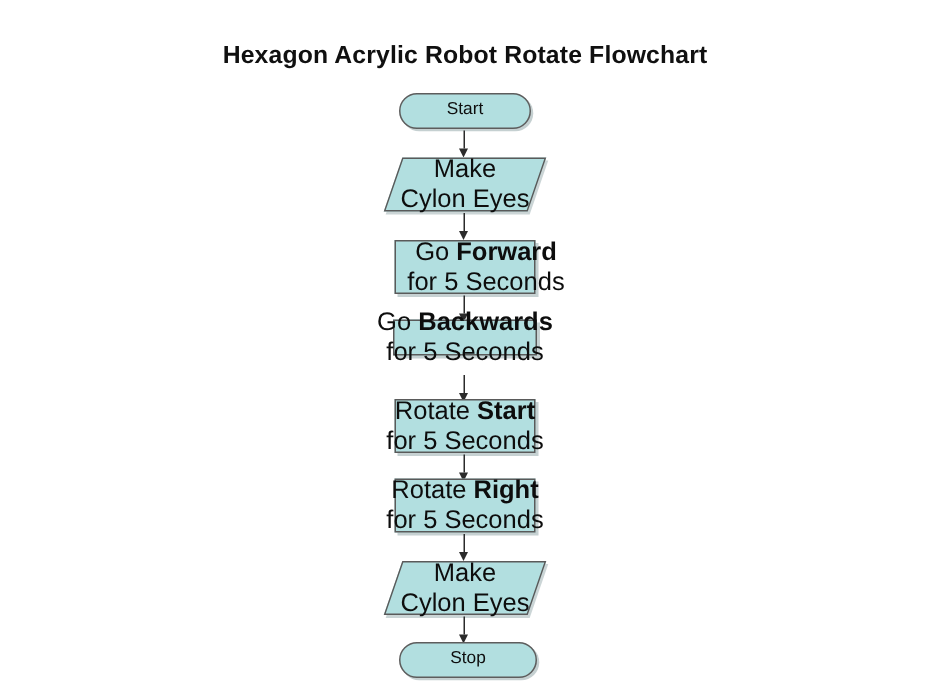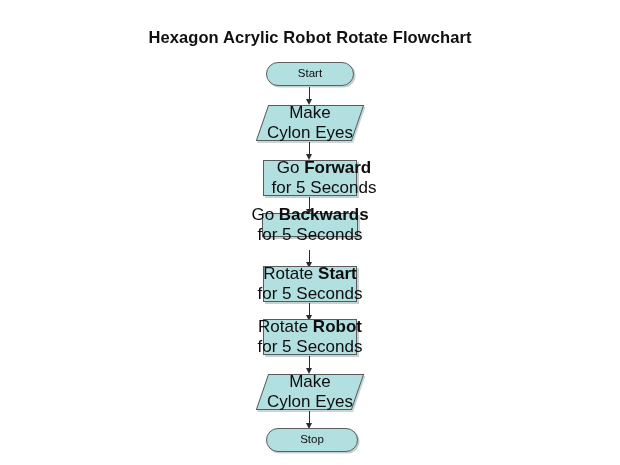--- a/index.html
+++ b/index.html
@@ -181,21 +181,21 @@
       <span class="line1"><span>Rotate </span><span class="strong">Start</span></span>
       <span class="line2">for 5 Seconds</span>
     </div>
 
     <div class="connector" style="left:305px; top:303px; height:18px;">
       <div class="stem" style="height:12px;"></div>
       <div class="head"></div>
     </div>
 
     <div class="node process" style="left:263px; top:319px; width:94px; height:36px;">
-      <span class="line1"><span>Rotate </span><span class="strong">Robot</span></span>
+      <span class="line1"><span>Rotate </span><span class="strong">Right</span></span>
       <span class="line2">for 5 Seconds</span>
     </div>
 
     <div class="connector" style="left:305px; top:356px; height:18px;">
       <div class="stem" style="height:12px;"></div>
       <div class="head"></div>
     </div>
 
     <div class="node io" style="left:262px; top:374px; width:96px; height:36px;">
       <div class="io-skew"></div>

